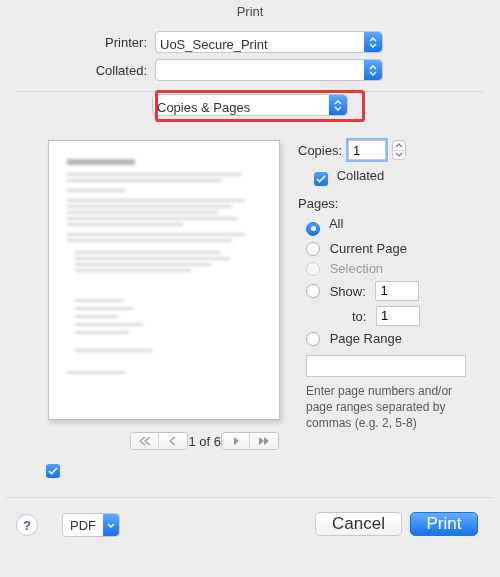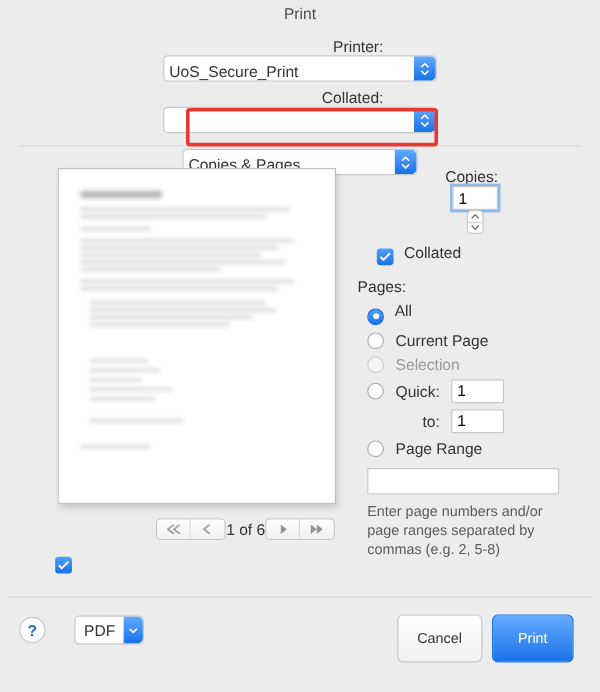--- a/index.html
+++ b/index.html
@@ -16,21 +16,20 @@
   .title {
     text-align: center;
     padding: 4px 0 6px;
     font-size: 13px;
     color: #4b4b4b;
   }
   .row {
     display: flex;
     align-items: center;
     margin: 6px 0;
-    flex-direction: column;
   }
   .label {
     width: 155px;
     text-align: right;
     padding-right: 8px;
   }
   .select {
     position: relative;
     flex: 0 0 auto;
     height: 22px;
@@ -257,28 +256,28 @@
     background: #fff;
     border: 1px solid #c8c8c8;
     border-radius: 4px;
     display: flex;
     align-items: center;
     padding: 0 18px 0 7px;
   }
   .btn {
     position: absolute;
     top: 2px;
-    height: 40px;
+    height: 24px;
     border: 1px solid #c8c8c8;
     border-radius: 5px;
     background: linear-gradient(#fefefe, #f2f2f2);
     padding: 0 16px;
     display: flex;
     align-items: center;
-    font-size: 12px;
+    font-size: 17px;
   }
   .btn.primary {
     background: linear-gradient(#66adff, #1a72e8);
     border-color: #1a72e8;
     color: #fff;
   }
   .btn.cancel { right: 98px; }
   .btn.print { right: 22px; width: 68px; justify-content: center; }
 </style>
 </head>
@@ -408,21 +407,21 @@
   <div class="option-row">
     <span class="radio"></span>
     <span>Current Page</span>
   </div>
   <div class="option-row disabled">
     <span class="radio disabled"></span>
     <span>Selection</span>
   </div>
   <div class="option-row">
     <span class="radio"></span>
-    <span>Quick:</span>
+    <span>Show:</span>
     <input class="num-input plain" style="width: 44px; margin-left: 6px;" value="1">
   </div>
   <div class="option-row" style="margin-left:54px">
     <span>to:</span>
     <input class="num-input plain" style="width: 44px; margin-left: 6px;" value="1">
   </div>
   <div class="option-row">
     <span class="radio"></span>
     <span>Page Range</span>
   </div>

